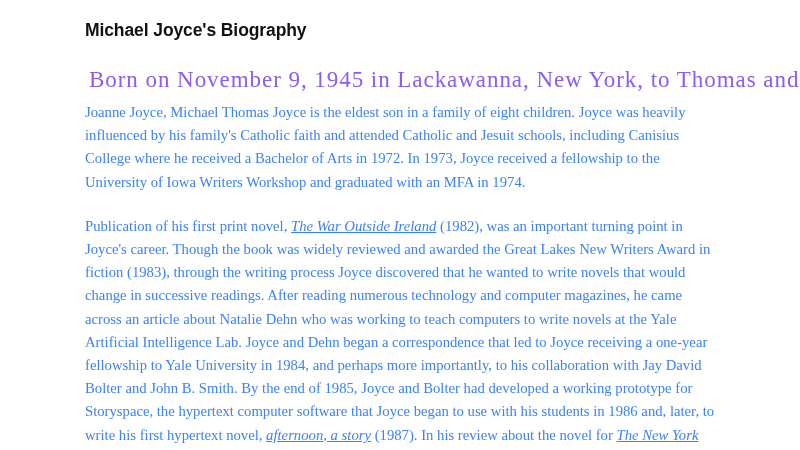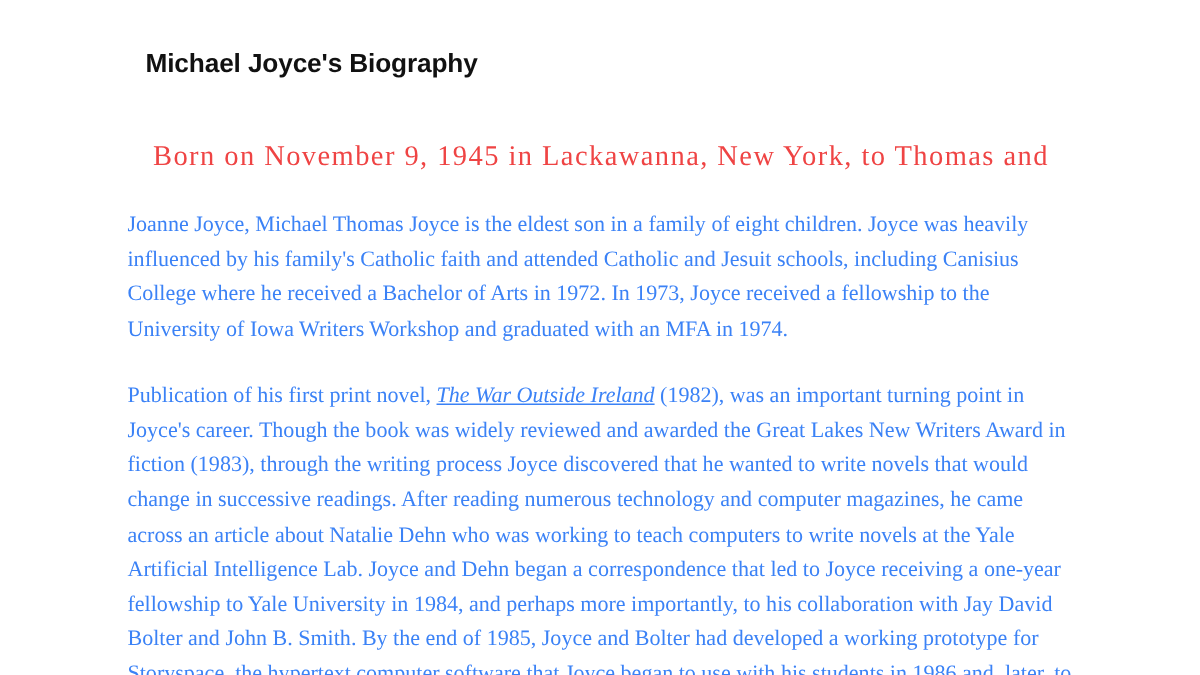--- a/index.html
+++ b/index.html
@@ -30,32 +30,32 @@
     top: 0;
     width: 636px;
   }
 
   .doc-title {
     font-family: "Liberation Sans", "DejaVu Sans", sans-serif;
     font-weight: bold;
     font-size: 17.5px;
     line-height: 22px;
     color: #111111;
-    margin: 12px;
+    margin: 0;
     padding-top: 19px;
     letter-spacing: -0.1px;
   }
 
   .lead-line {
     font-family: "Liberation Serif", "DejaVu Serif", serif;
-    font-size: 19px;
+    font-size: 23px;
     line-height: 24px;
     letter-spacing: 0.95px;
-    color: #ef4444;
-    margin: 17px;
+    color: #8b5cf6;
+    margin: 4px;
     padding-top: 23px;
     white-space: nowrap;
   }
 
   .body-para {
     font-family: "Liberation Serif", "DejaVu Serif", serif;
     font-size: 14.7px;
     line-height: 23.2px;
     color: #3b82f6;
     margin: 0;

